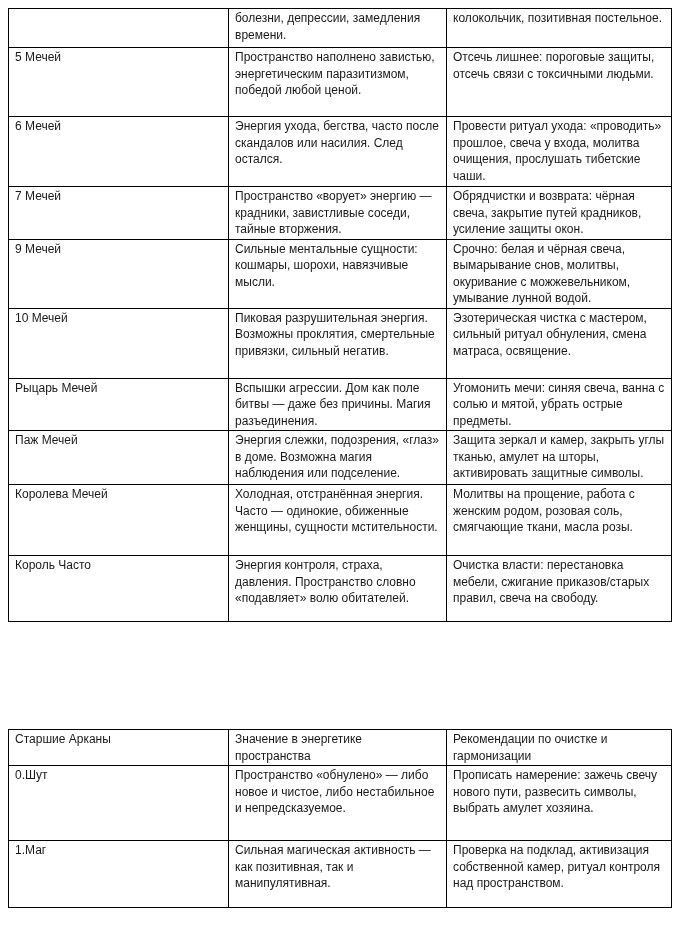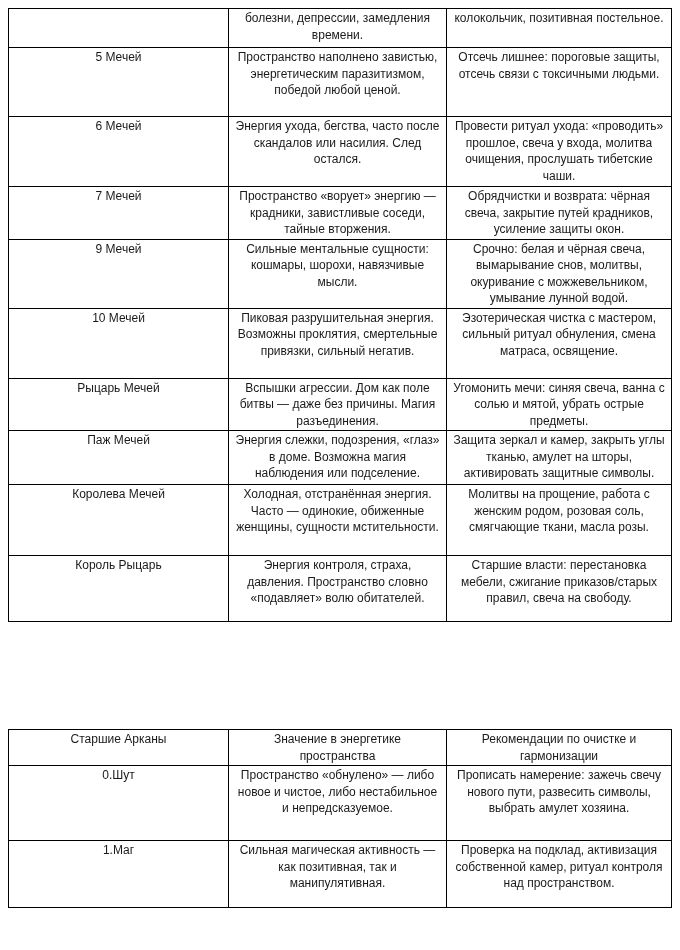--- a/index.html
+++ b/index.html
@@ -8,21 +8,20 @@
     background: #ffffff;
   }
   .page {
     position: relative;
     width: 680px;
     height: 950px;
     background: #ffffff;
     font-family: "Liberation Sans", sans-serif;
     color: #1a1a1a;
     overflow: hidden;
-    text-align: center;
   }
   table.doc-table {
     position: absolute;
     left: 8px;
     border-collapse: collapse;
     table-layout: fixed;
     width: 663px;
     font-size: 12px;
     line-height: 16.5px;
   }
@@ -87,23 +86,23 @@
         <td>Паж Мечей</td>
         <td>Энергия слежки, подозрения, «глаз» в доме. Возможна магия наблюдения или подселение.</td>
         <td>Защита зеркал и камер, закрыть углы тканью, амулет на шторы, активировать защитные символы.</td>
       </tr>
       <tr style="height:71px">
         <td>Королева Мечей</td>
         <td>Холодная, отстранённая энергия. Часто — одинокие, обиженные женщины, сущности мстительности.</td>
         <td>Молитвы на прощение, работа с женским родом, розовая соль, смягчающие ткани, масла розы.</td>
       </tr>
       <tr style="height:66px">
-        <td>Король Рыцарь</td>
+        <td>Король Часто</td>
         <td>Энергия контроля, страха, давления. Пространство словно «подавляет» волю обитателей.</td>
-        <td>Старшие власти: перестановка мебели, сжигание приказов/старых правил, свеча на свободу.</td>
+        <td>Очистка власти: перестановка мебели, сжигание приказов/старых правил, свеча на свободу.</td>
       </tr>
     </tbody>
   </table>
 
   <table id="table-arcana" class="doc-table">
     <colgroup>
       <col style="width:220px">
       <col style="width:218px">
       <col style="width:225px">
     </colgroup>

